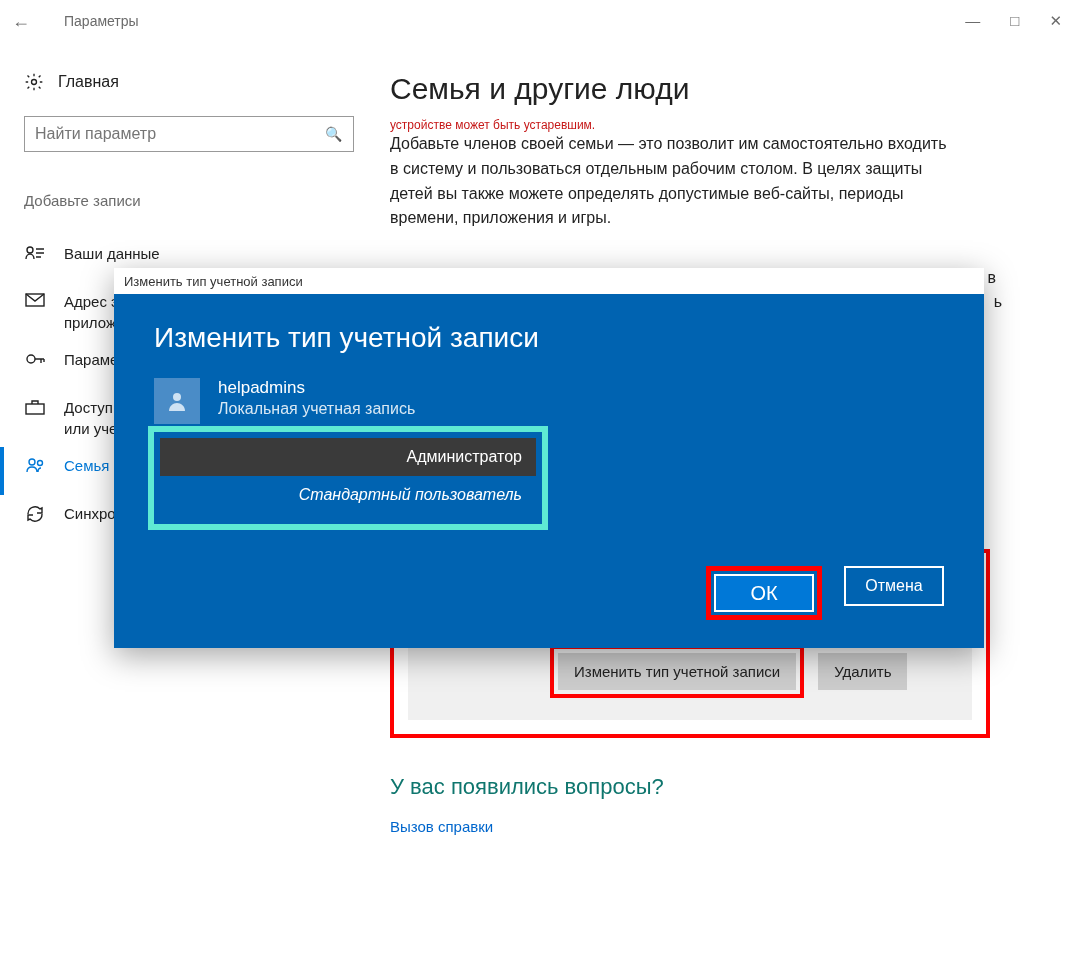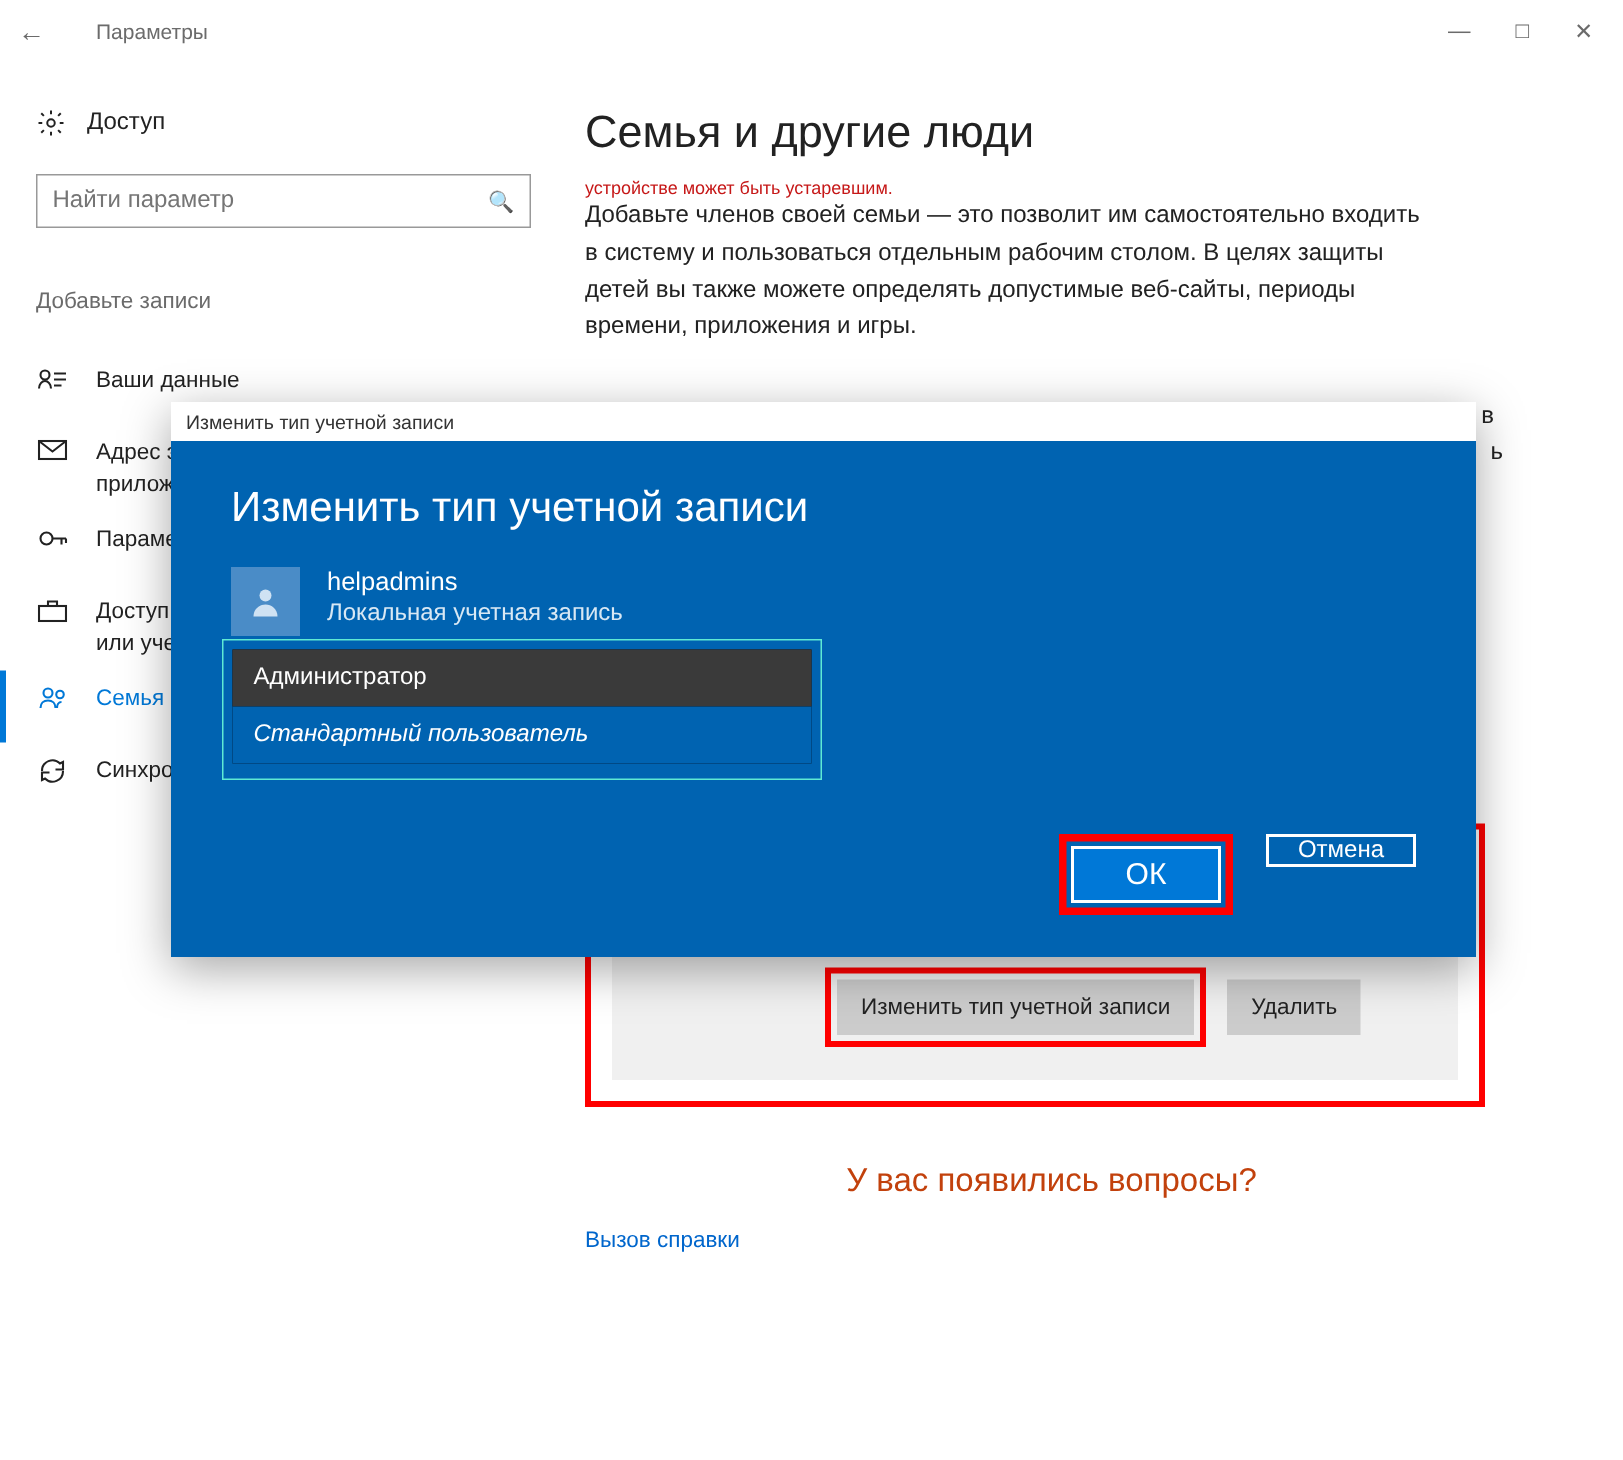--- a/index.html
+++ b/index.html
@@ -42,44 +42,44 @@
 .avatar { width: 40px; height: 40px; border-radius: 50%; background: #777; display: flex; align-items: center; justify-content: center; }
 .avatar svg { width: 20px; height: 20px; fill: #fff; }
 .user-name { font-size: 17px; color: #222; }
 .user-sub { font-size: 14px; color: #6b6b6b; }
 
 .btn-row { display: flex; gap: 14px; align-items: center; padding-left: 120px; }
 .red-wrap { border: 4px solid #ff0000; padding: 4px; }
 .gray-btn { background: #ccc; border: none; padding: 10px 16px; font-size: 15px; color: #222; }
 
 .questions { margin-top: 36px; }
-.questions h2 { font-size: 22px; font-weight: 400; color: #c2410c; margin-bottom: 18px; text-align: center; }
+.questions h2 { font-size: 22px; font-weight: 400; color: #0f766e; margin-bottom: 18px; }
 .link { color: #0066cc; font-size: 15px; }
 
 
 .modal { position: absolute; left: 114px; top: 268px; width: 870px; background: #0063b1; color: #fff; box-shadow: 0 8px 30px rgba(0,0,0,0.35); }
 .modal-titlebar { background: #fff; color: #333; height: 28px; border-bottom: 2px solid #0063b1; display: flex; align-items: center; padding: 0 10px; font-size: 13px; }
 .modal-body { padding: 26px 40px 28px 40px; position: relative; }
 .modal-h { font-size: 28px; font-weight: 300; margin-bottom: 24px; }
 .modal-user { display: flex; align-items: flex-start; gap: 18px; margin-bottom: 8px; }
 .modal-avatar { width: 46px; height: 46px; background: #4a8cc7; display: flex; align-items: center; justify-content: center; }
 .modal-avatar svg { width: 24px; height: 24px; fill: #cfe2f3; }
 .modal-uname { font-size: 17px; margin-bottom: 2px; }
 .modal-usub { font-size: 16px; color: #d8e8f4; }
 
-.dropdown-wrap { border: 1px solid #5eead4; padding: 6px 6px 10px 6px; width: 400px; margin-left: -6px; margin-top: -6px; }
+.dropdown-wrap { border: 6px solid #5eead4; padding: 6px 6px 10px 6px; width: 400px; margin-left: -6px; margin-top: -6px; text-align: right; }
 .dropdown { background: #000; }
 .dropdown-opt { padding: 10px 14px; font-size: 16px; color: #fff; }
 .dropdown-opt.hover { background: #3a3a3a; }
 .dropdown-opt.sel { background: #0063b1; font-style: italic; }
 
 .modal-btns { display: flex; justify-content: flex-end; gap: 22px; margin-top: 36px; }
 .ok-wrap { border: 5px solid #ff0000; padding: 3px; }
 .btn-ok { width: 100px; height: 38px; background: #0078d7; border: 2px solid #fff; color: #fff; font-size: 20px; }
-.btn-cancel { width: 100px; height: 22px; background: transparent; border: 2px solid #fff; color: #fff; font-size: 16px; }
+.btn-cancel { width: 100px; height: 40px; background: transparent; border: 2px solid #fff; color: #fff; font-size: 16px; }
 
 svg { display: block; }
 </style>
 </head>
 <body>
 
 <div class="titlebar">
   <span class="back">←</span>
   <span class="title">Параметры</span>
   <div class="win-controls">
@@ -91,21 +91,21 @@
 
 <div class="main">
   <div class="sidebar">
     <div class="home-row">
       <span class="gear">
         <svg viewBox="0 0 24 24" fill="none" stroke="#222" stroke-width="1.6">
             <circle cx="12" cy="12" r="3"></circle>
             <path d="M12 2v3M12 19v3M4.2 4.2l2.1 2.1M17.7 17.7l2.1 2.1M2 12h3M19 12h3M4.2 19.8l2.1-2.1M17.7 6.3l2.1-2.1"></path>
           </svg>
       </span>
-      <span class="label">Доступ</span>
+      <span class="label">Главная</span>
     </div>
 
     <div class="searchbox">
       <input placeholder="Найти параметр" style="">
       <span class="mag">🔍</span>
     </div>
 
     <div class="section-head">Добавьте записи</div>
 
     <div class="nav-item">

